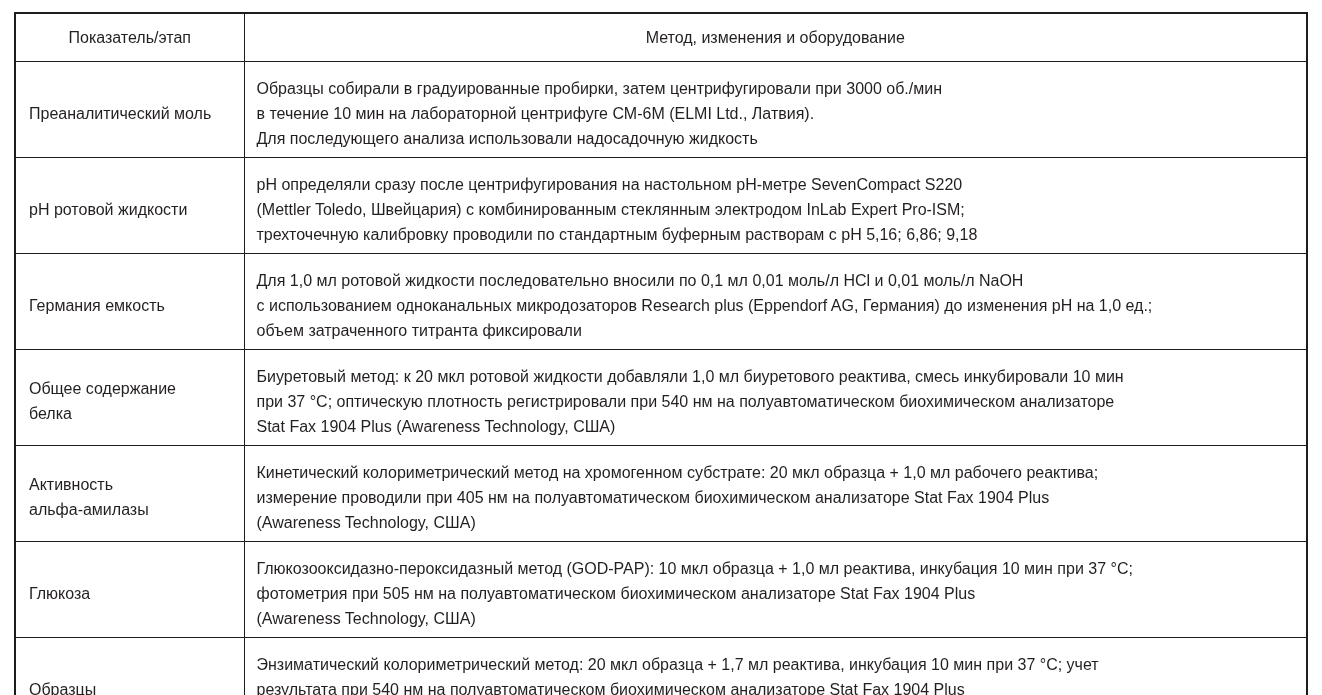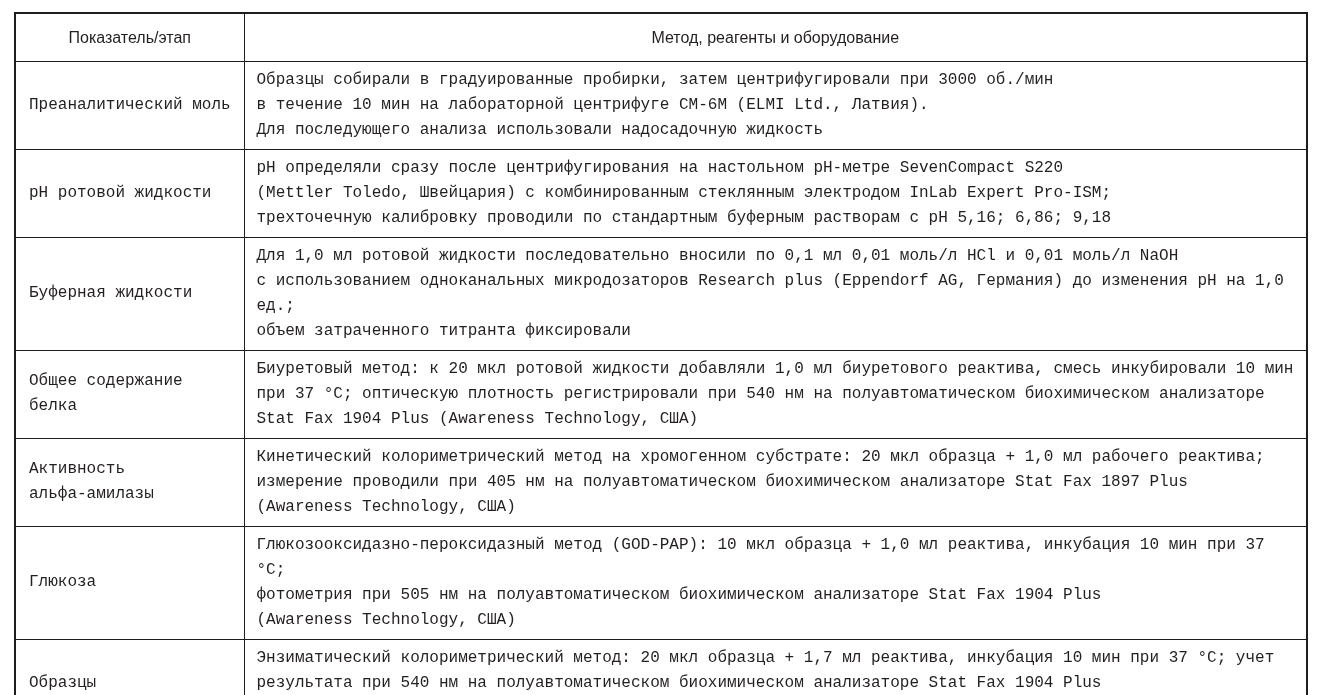--- a/index.html
+++ b/index.html
@@ -36,23 +36,22 @@
   }
   col.c1 { width: 229px; }
   th {
     font-weight: normal;
     text-align: center;
     vertical-align: middle;
     padding: 4px 8px;
   }
   td {
     vertical-align: middle;
-    padding: 6px 10px 6px 12px;
+    padding: 14px 10px 6px 12px;
     white-space: pre-line;
-    font-family: Liberation Mono, monospace;
   }
   td.ind {
     padding-left: 13px;
     padding-right: 6px;
   }
   tr.hdr    { height: 48px; }
   tr.r0     { height: 80px; }
   tr.r1     { height: 82px; }
   tr.r2     { height: 76px; }
   tr.r3     { height: 74px; margin-top: 39px; }
@@ -66,52 +65,52 @@
 
 <div class="page">
   <table class="methods">
     <colgroup>
       <col class="c1">
       <col class="c2">
     </colgroup>
     <tbody>
       <tr class="hdr">
         <th>Показатель/этап</th>
-        <th>Метод, реагенты и оборудование</th>
+        <th>Метод, изменения и оборудование</th>
       </tr>
       <tr class="r0">
         <td class="ind">Преаналитический моль</td>
         <td class="met">Образцы собирали в градуированные пробирки, затем центрифугировали при 3000 об./мин
 в течение 10 мин на лабораторной центрифуге СМ-6М (ELMI Ltd., Латвия).
 Для последующего анализа использовали надосадочную жидкость</td>
       </tr>
       <tr class="r1">
         <td class="ind">pH ротовой жидкости</td>
         <td class="met">pH определяли сразу после центрифугирования на настольном pH-метре SevenCompact S220
 (Mettler Toledo, Швейцария) с комбинированным стеклянным электродом InLab Expert Pro-ISM;
 трехточечную калибровку проводили по стандартным буферным растворам с pH 5,16; 6,86; 9,18</td>
       </tr>
       <tr class="r2">
-        <td class="ind">Буферная жидкости</td>
+        <td class="ind">Германия емкость</td>
         <td class="met">Для 1,0 мл ротовой жидкости последовательно вносили по 0,1 мл 0,01 моль/л HCl и 0,01 моль/л NaOH
 с использованием одноканальных микродозаторов Research plus (Eppendorf AG, Германия) до изменения pH на 1,0 ед.;
 объем затраченного титранта фиксировали</td>
       </tr>
       <tr class="r3">
         <td class="ind">Общее содержание
 белка</td>
         <td class="met">Биуретовый метод: к 20 мкл ротовой жидкости добавляли 1,0 мл биуретового реактива, смесь инкубировали 10 мин
 при 37 °C; оптическую плотность регистрировали при 540 нм на полуавтоматическом биохимическом анализаторе
 Stat Fax 1904 Plus (Awareness Technology, США)</td>
       </tr>
       <tr class="r4">
         <td class="ind">Активность
 альфа-амилазы</td>
         <td class="met">Кинетический колориметрический метод на хромогенном субстрате: 20 мкл образца + 1,0 мл рабочего реактива;
-измерение проводили при 405 нм на полуавтоматическом биохимическом анализаторе Stat Fax 1897 Plus
+измерение проводили при 405 нм на полуавтоматическом биохимическом анализаторе Stat Fax 1904 Plus
 (Awareness Technology, США)</td>
       </tr>
       <tr class="r5">
         <td class="ind">Глюкоза</td>
         <td class="met">Глюкозооксидазно-пероксидазный метод (GOD-PAP): 10 мкл образца + 1,0 мл реактива, инкубация 10 мин при 37 °C;
 фотометрия при 505 нм на полуавтоматическом биохимическом анализаторе Stat Fax 1904 Plus
 (Awareness Technology, США)</td>
       </tr>
       <tr class="r6">
         <td class="ind">Образцы</td>

